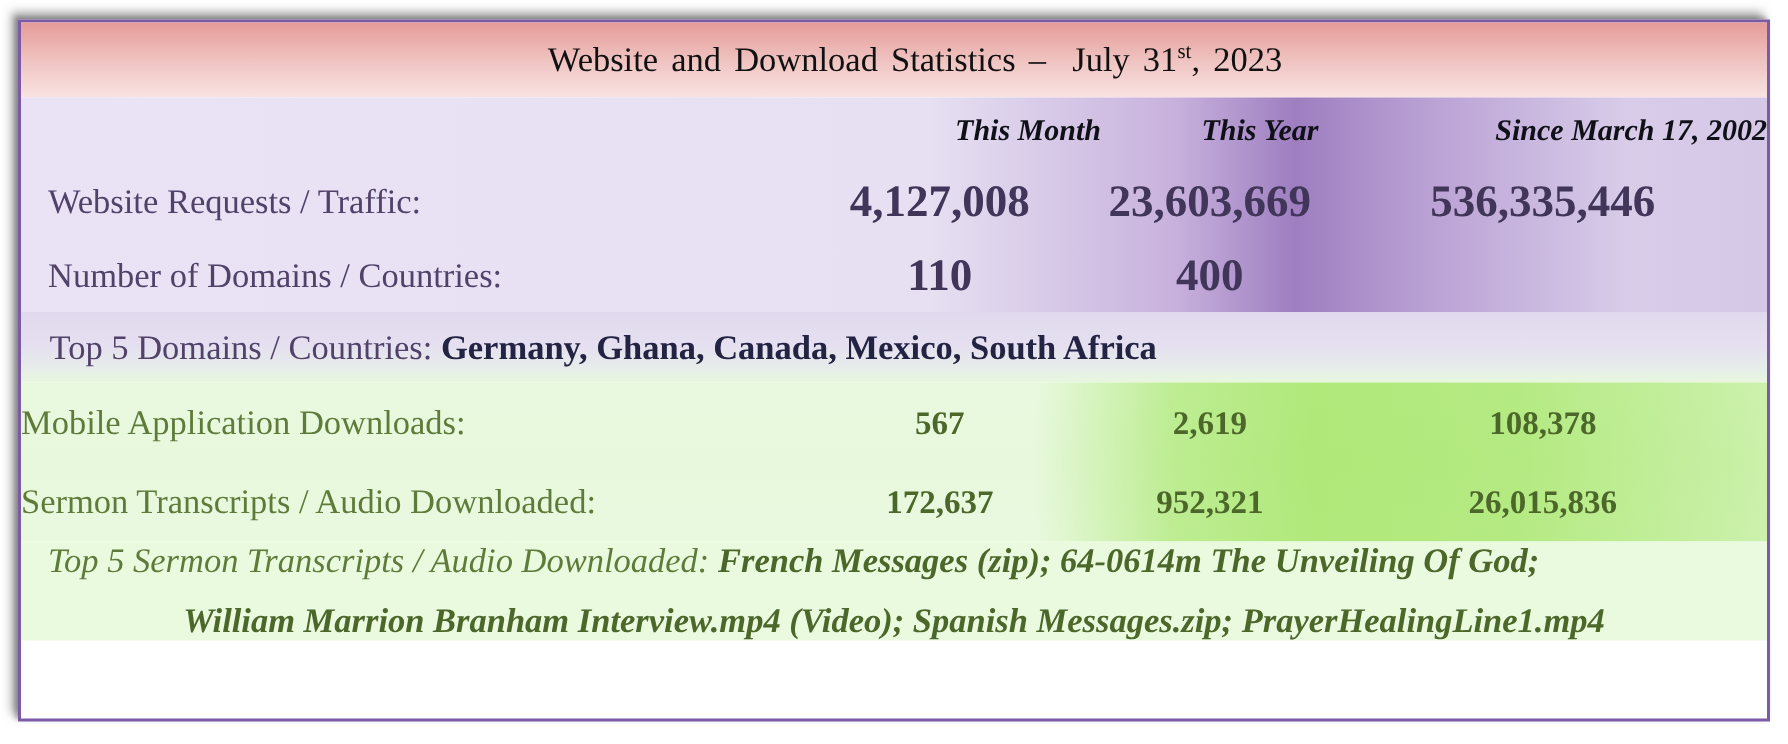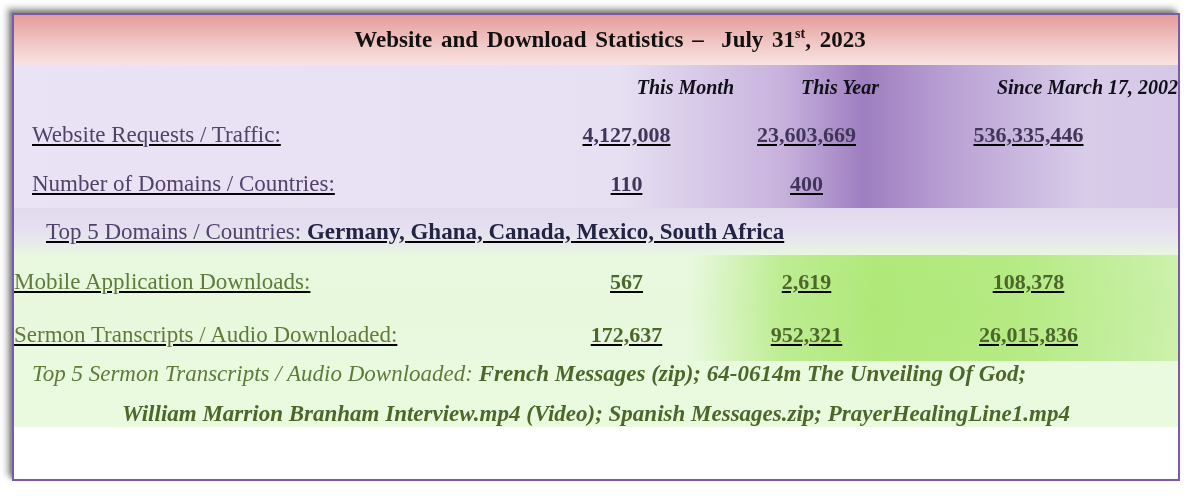--- a/index.html
+++ b/index.html
@@ -23,21 +23,21 @@
     height:50px;flex:none;
     background:linear-gradient(180deg, var(--header_pink_top,#e59c99) 0%, #f0c6c4 55%, var(--header_pink_bottom,#f9e3e2) 100%);
     display:flex;align-items:center;justify-content:center;
   }
   .purple-wrap{
     height:143px;flex:none;
     background:linear-gradient(90deg,#e9e3f5 0%,#e6e0f2 52%,#c8b2dd 66%,var(--purple_band,#9e7ec0) 73%,#bba3d5 81%,#d8cce9 92%,#d5c8e7 100%);
     display:flex;flex-direction:column;
   }
   .row-colheads{height:45px;flex:none;display:grid;grid-template-columns:505px 215px 145px 1fr;align-items:center;}
-  .row-stat{height:49px;flex:none;display:grid;grid-template-columns:505px 215px 145px 1fr;align-items:center;text-decoration:underline;}
+  .row-stat{height:49px;flex:none;display:grid;grid-template-columns:505px 215px 145px 1fr;align-items:center;}
   .row-top5domains{
     height:47px;flex:none;
     background:linear-gradient(180deg,#e1daee 0%,#e5dff1 45%,#e7ecea 78%,#e8f7de 100%);
     display:flex;align-items:center;
   }
   .green-wrap{
     height:106px;flex:none;
     background:
       linear-gradient(90deg, rgba(130,220,40,0) 58%, rgba(130,220,40,0.42) 66%, var(--green_band_rgba, rgba(130,220,40,0.55)) 74%, rgba(130,220,40,0.50) 86%, rgba(130,220,40,0.28) 100%),
       linear-gradient(180deg,#e9f9e0 0%, var(--pale_green,#e7f8dc) 50%, #e9f9e0 100%);
@@ -47,45 +47,45 @@
   .row-top5countries{
     height:48px;flex:none;background:var(--footer_green,#e9fadf);
     display:flex;align-items:center;
   }
   .row-top5files{
     height:66px;flex:none;background:var(--footer_green,#e9fadf);
     display:flex;flex-direction:column;justify-content:space-between;font-style:italic;
   }
   
   .page-title{
-    font-size:23px;font-weight:bold;color:#111111;
+    font-size:23px;font-weight:normal;color:#111111;
     word-spacing:3px;white-space:pre;margin-left:28px;
   }
   .page-title .sup{font-size:14px;vertical-align:super;line-height:0;}
   .colhead{
     font-size:20px;font-weight:bold;font-style:italic;color:#101018;
     text-align:right;white-space:pre;
   }
   .lbl-purple{
     font-size:23px;color:var(--text_purple,#51426a);
     padding-left:18px;white-space:pre;
   }
   .val-purple{
-    font-size:22px;font-weight:bold;color:var(--value_purple,#413659);
+    font-size:30px;font-weight:bold;color:var(--value_purple,#413659);
     text-align:center;white-space:pre;
   }
   .lbl-green{
     font-size:23px;color:var(--text_green,#5e7b39);
     white-space:pre;
   }
   .val-green{
     font-size:22px;font-weight:bold;color:var(--value_green,#4c672a);
     text-align:center;white-space:pre;
   }
-  .top5-line{padding-left:32px;font-size:23px;white-space:pre;text-decoration:underline;}
+  .top5-line{padding-left:19px;font-size:23px;white-space:pre;}
   .top5-line .t5-label{color:var(--text_purple,#51426a);}
   .top5-line .t5-value{font-weight:bold;color:#232343;}
   .top5-line-green{padding-left:18px;font-size:23px;white-space:pre;}
   .top5-line-green .t5-label{color:var(--text_green,#5e7b39);}
   .top5-line-green .t5-value{font-weight:bold;color:var(--value_green,#4c672a);}
   .files-line2{
     font-size:23px;font-weight:bold;color:var(--value_green,#4c672a);
     text-align:center;white-space:pre;margin-top:3px;
   }
 </style>

